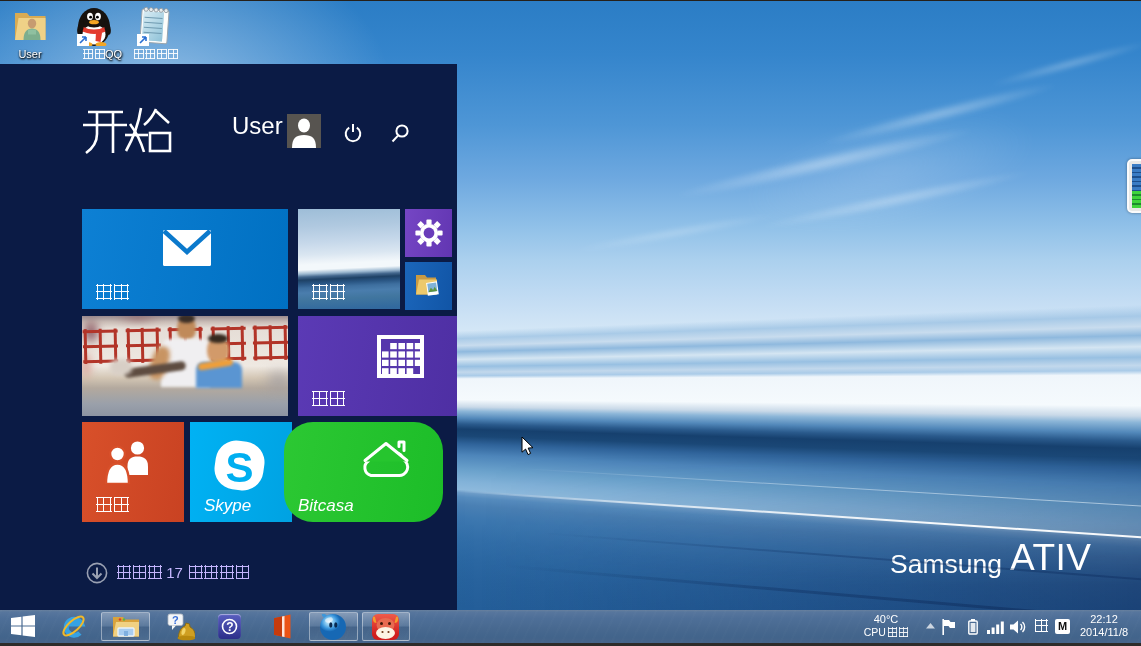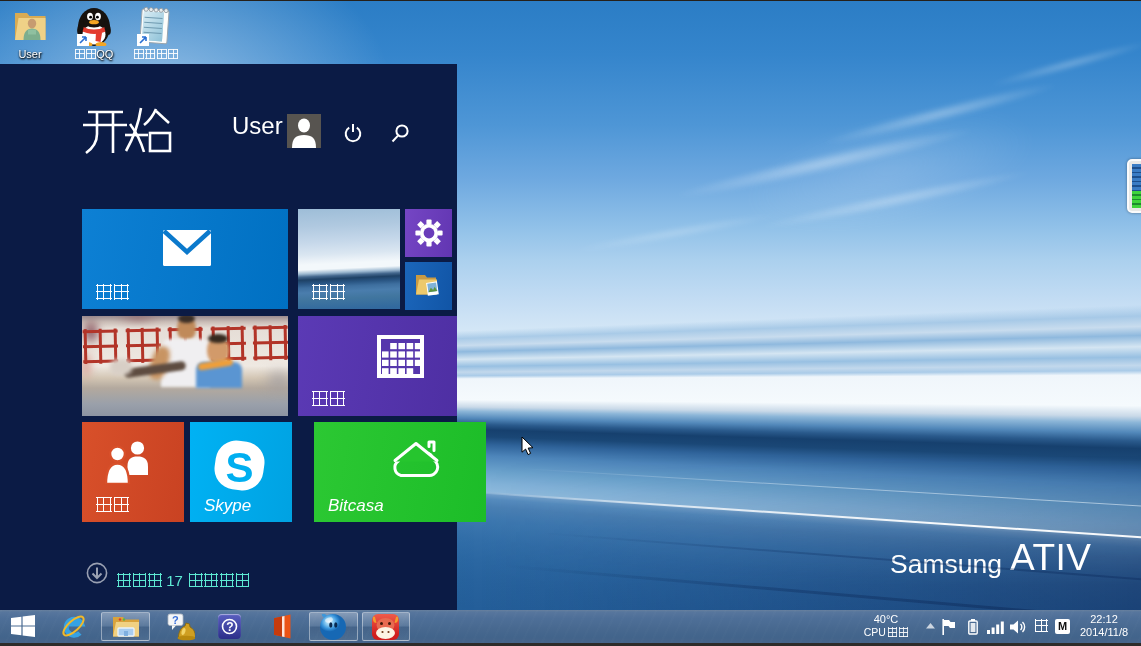--- a/index.html
+++ b/index.html
@@ -65,21 +65,21 @@
  linear-gradient(currentColor,currentColor) 96% 0/9% 100% no-repeat;}
 .hz+.hz{margin-left:.12em;}
 
 .dicon{position:absolute;text-align:center;color:#fff;font-size:11px;}
 .dicon .lbl{margin-top:2px;text-shadow:0 1px 2px #000,1px 1px 2px rgba(0,0,0,.85);}
 
 #panel{position:absolute;left:0;top:64px;width:457px;height:546px;background:#0b1b45;color:#fff;}
 #hdr-user{position:absolute;left:232px;top:48px;font-size:24px;color:#fff;}
 .tile{position:absolute;overflow:hidden;color:#fff;}
 .tlabel{position:absolute;left:14px;bottom:5.5px;font-size:17px;color:#fff;font-style:italic;}
-#newapps{position:absolute;left:86px;top:562px;color:#5eead4;margin-top:8px;}
+#newapps{position:absolute;left:86px;top:562px;color:#c4b5fd;}
 
 #taskbar{position:absolute;left:0;top:610px;width:1141px;height:33px;
 background:linear-gradient(180deg,#68809e 0px,#57769d 2px,#4e6f98 8px,#486990 18px,#42648b 27px,#46648a 33px);}
 #taskbar:before{content:"";position:absolute;inset:0;background:repeating-linear-gradient(115deg,rgba(255,255,255,.012) 0 2px,rgba(0,0,0,0) 2px 9px);}
 .tbtn{position:absolute;top:2px;height:29px;border:1px solid rgba(255,255,255,.42);border-radius:2px;
 background:linear-gradient(180deg,rgba(255,255,255,.28),rgba(255,255,255,.1) 48%,rgba(0,0,0,.05) 52%,rgba(255,255,255,.06));}
 #blackstrip{position:absolute;left:0;top:643px;width:1141px;height:3px;background:#2e2c2a;}
 #topstrip{position:absolute;left:0;top:0;width:1141px;height:1px;background:#262019;}
 .tray{position:absolute;color:#fff;font-size:11px;}
 </style>
@@ -105,21 +105,21 @@
   <div class="dicon" style="left:4px;top:6px;width:52px;">
     <svg width="40" height="40" viewBox="0 0 40 40" style="display:block;margin:0 auto;">
       <path d="M5,7 h12 l2.5,3 h16 v24 h-30.5 z" fill="#d9ab53"></path>
       <path d="M5,34 L8.5,12 h27 v22 z" fill="#efd187"></path>
       <ellipse cx="22" cy="17.5" rx="4.2" ry="4.8" fill="#c79b70"></ellipse>
       <path d="M13.5,34 c0,-8 3.5,-11.5 8.5,-11.5 c5,0 8.5,3.5 8.5,11.5 z" fill="#7cae8e"></path>
       <path d="M18,23.5 h8 v5 h-8 z" fill="#8fc0a0"></path>
     </svg>
     <div class="lbl">User</div>
   </div>
-  <div class="dicon" style="left:66px;top:6px;width:56px;">
+  <div class="dicon" style="left:66px;top:6px;width:56px;text-align:right;">
     <svg width="40" height="40" viewBox="0 0 40 40" style="display:block;margin:0 auto;">
       <ellipse cx="20" cy="21" rx="16" ry="19" fill="#17120e"></ellipse>
       <ellipse cx="20" cy="28.5" rx="11.5" ry="10" fill="#fff"></ellipse>
       <ellipse cx="20" cy="14" rx="11" ry="7.5" fill="#17120e"></ellipse>
       <ellipse cx="16" cy="10.5" rx="2.9" ry="3.7" fill="#fff"></ellipse>
       <ellipse cx="24" cy="10.5" rx="2.9" ry="3.7" fill="#fff"></ellipse>
       <circle cx="16.6" cy="11.2" r="1.4" fill="#000"></circle>
       <circle cx="23.4" cy="11.2" r="1.4" fill="#000"></circle>
       <ellipse cx="20" cy="16.2" rx="4.8" ry="2.1" fill="#f5a623"></ellipse>
       <path d="M7,20 q13,7 26,0 l1.5,4 q-14,8 -29,0 z" fill="#e33b2e"></path>
@@ -322,21 +322,21 @@
       </svg>
       <div class="tlabel"><span class="hz"></span><span class="hz"></span></div>
     </div>
 
     <div class="tile" style="left:190px;top:358px;width:101.5px;height:99.5px;background:linear-gradient(100deg,#00b2f4,#00a2e2);">
       <div style="position:absolute;left:25px;top:19px;width:49px;height:49px;background:#fff;border-radius:42%;transform:rotate(8deg);"></div>
       <div style="position:absolute;left:25px;top:19px;width:49px;height:49px;color:#00aff0;font-size:42px;font-weight:bold;text-align:center;line-height:54px;">S</div>
       <div class="tlabel">Skype</div>
     </div>
 
-    <div class="tile" style="left:314px;top:358px;width:172px;height:99.5px;background:linear-gradient(100deg,#2cc833,#1cbd28);">
+    <div class="tile" style="left:284px;top:358px;width:159px;height:99.5px;background:linear-gradient(100deg,#2cc833,#1cbd28);border-radius:29px;">
       <svg width="58" height="46" viewBox="0 0 58 46" style="position:absolute;left:73px;top:16px;" fill="none" stroke="#fff" stroke-width="3" stroke-linejoin="round" stroke-linecap="round">
         <path d="M11.5,23 a8,8 0 0 0 2.5,14.5 h27 a8.5,8.5 0 0 0 5,-16 a9,9 0 0 0 -7.5,-7"></path>
         <polygon points="8,23.5 29,5.5 50,23.5" fill="#26c52e" stroke="none"></polygon>
         <path d="M8,22.5 L29,5.5 L50,22.5"></path>
         <path d="M42,8.5 v-4.5 h5 v8.5"></path>
       </svg>
       <div class="tlabel">Bitcasa</div>
     </div>
 
     <svg width="24" height="24" viewBox="0 0 24 24" style="position:absolute;left:86px;top:498px;" fill="none" stroke="#99a0b2" stroke-width="1.6">

